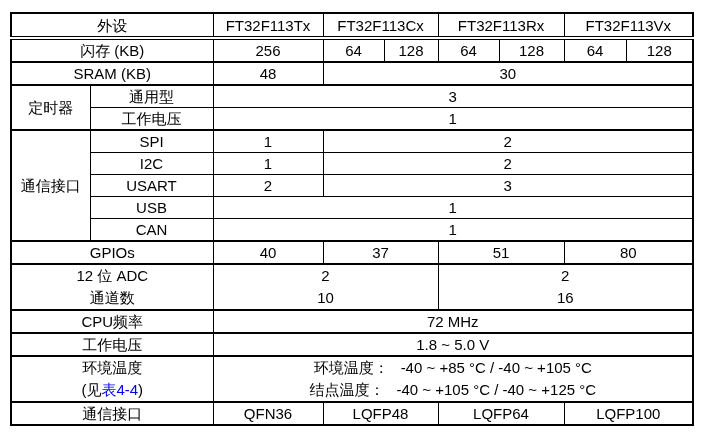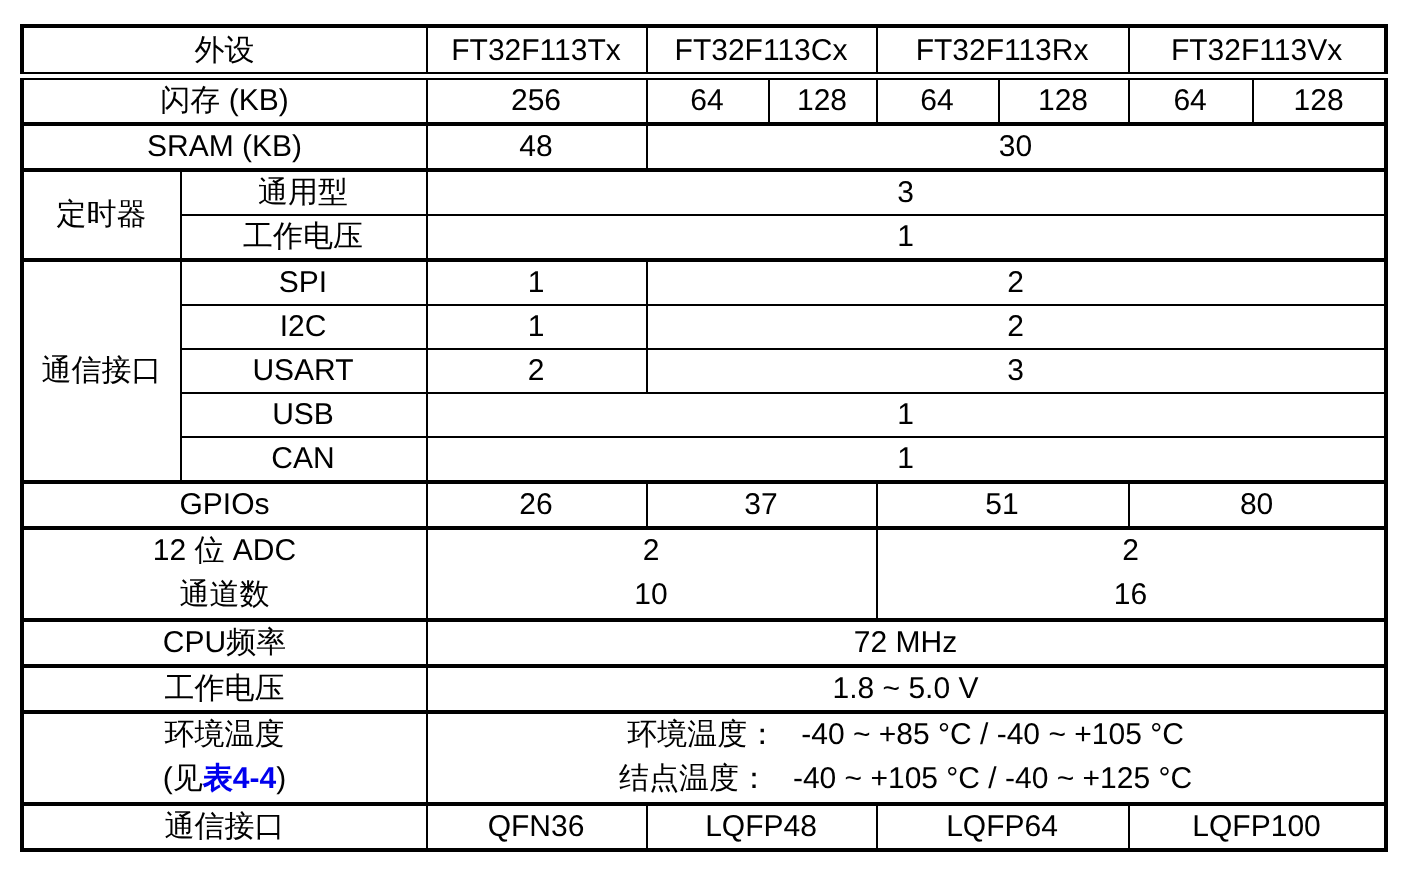--- a/index.html
+++ b/index.html
@@ -14,21 +14,21 @@
   }
   td {
     border:1px solid #000; text-align:center; vertical-align:middle;
     padding:0; height:21px; line-height:21px; overflow:hidden; white-space:nowrap;
   }
   tr.hdr > td { border-bottom:4px double #000; height:22px; }
   tr.t2  > td { border-top-width:2px;text-align:center; }
   td.tall { height:44px; }
   .line { line-height:22px; height:22px; }
   .tlabel { margin-right:12px; }
-  a.xref { color:#0000EE; font-weight:bold; text-decoration:none; }
+  a.xref { color:#0000EE; font-weight:normal; text-decoration:none; }
 </style>
 </head>
 <body>
 
 <div class="page">
   <table class="spec">
     <colgroup>
       <col style="width:79px">
         <col style="width:123px">
         <col style="width:110px">
@@ -96,21 +96,21 @@
       <td>USB</td>
       <td colspan="7">1</td>
     </tr>
     <tr>
       <td>CAN</td>
       <td colspan="7">1</td>
     </tr>
 
     <tr class="t2">
       <td colspan="2">GPIOs</td>
-      <td>26</td>
+      <td>40</td>
       <td colspan="2">37</td>
       <td colspan="2">51</td>
       <td colspan="2">80</td>
     </tr>
 
     <tr class="t2">
       <td colspan="2" class="tall">
         <div class="line">12 位 ADC</div>
         <div class="line">通道数</div>
       </td>

